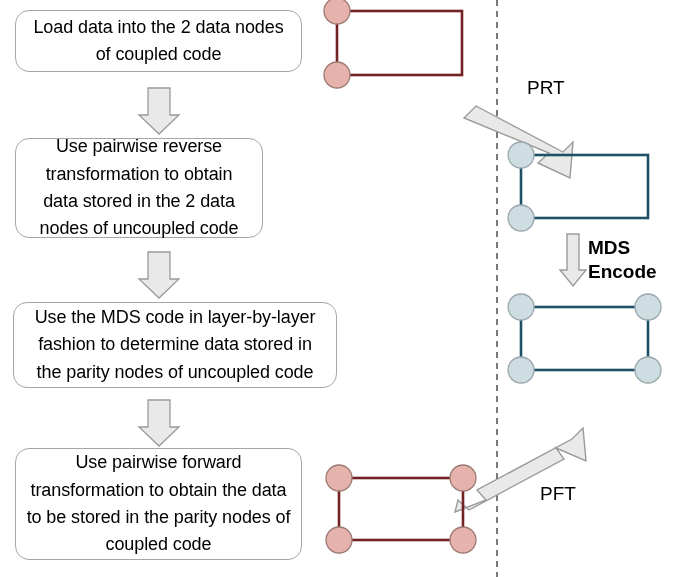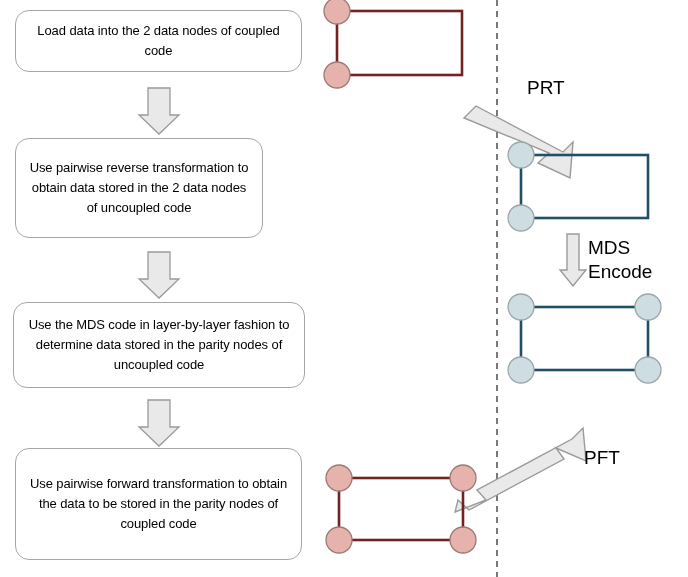--- a/index.html
+++ b/index.html
@@ -23,21 +23,21 @@
     position: absolute;
     box-sizing: border-box;
     border: 1px solid #a6a6a6;
     border-radius: 14px;
     background: #ffffff;
     display: flex;
     align-items: center;
     justify-content: center;
     text-align: center;
     color: #000000;
-    font-size: 13px;
+    font-size: 18px;
     line-height: 1.52;
     padding: 2px 10px;
     letter-spacing: -0.1px;
   }
   .flow-box span { display: block; width: 100%; }
 
   
   #shapes {
     position: absolute;
     left: 0;
@@ -118,28 +118,28 @@
   </svg>
 
   <div class="flow-box" style="left:15px; top:10px; width:287px; height:62px;">
     <span>Load data into the 2 data nodes of coupled code</span>
   </div>
 
   <div class="flow-box" style="left:15px; top:138px; width:248px; height:100px;">
     <span>Use pairwise reverse transformation to obtain data stored in the 2 data nodes of uncoupled code</span>
   </div>
 
-  <div class="flow-box" style="left:13px; top:302px; width:292px; height:86px;">
+  <div class="flow-box" style="left:13px; top:302px; width:324px; height:86px;">
     <span>Use the MDS code in layer-by-layer fashion to determine data stored in the parity nodes of uncoupled code</span>
   </div>
 
   <div class="flow-box" style="left:15px; top:448px; width:287px; height:112px;">
     <span>Use pairwise forward transformation to obtain the data to be stored in the parity nodes of coupled code</span>
   </div>
 
   <div class="side-label" style="left:527px; top:43px;margin-top:33px;">PRT</div>
 
-  <div class="side-label" style="left:588px; top:236px;">MDS
+  <div class="side-label" style="left:588px; top:236px;font-weight:bold;">MDS
 Encode</div>
 
-  <div class="side-label" style="left:540px; top:446px;margin-left:44px;">PFT</div>
+  <div class="side-label" style="left:540px; top:482px;">PFT</div>
 
 </div>
 
 </body></html>

